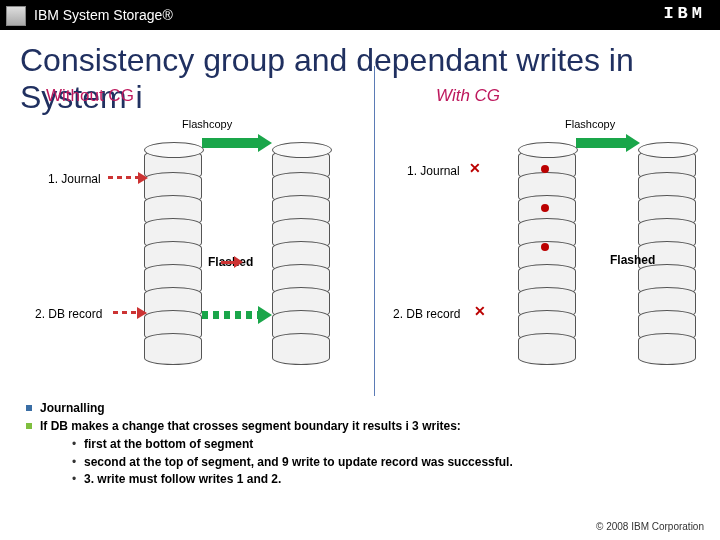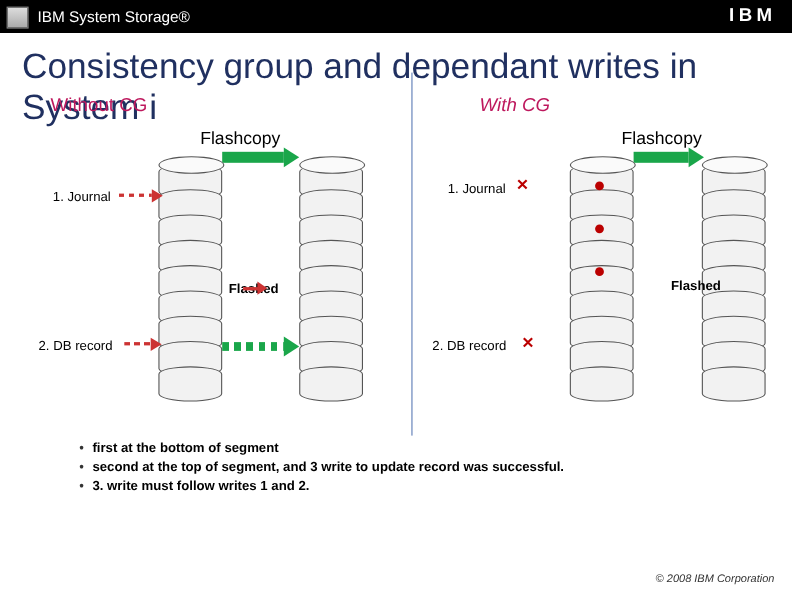--- a/index.html
+++ b/index.html
@@ -2,24 +2,24 @@
 <html><head>
 <meta charset="utf-8">
 <style>
   html,body{margin:0;padding:0;font-family:Arial,Helvetica,sans-serif;color:#000;}
   .slide{position:relative;width:720px;height:540px;background:#fff;}
   .topbar{position:absolute;left:0;top:0;width:720px;height:30px;background:#000;color:#fff;
           font-size:14px;line-height:30px;padding-left:34px;box-sizing:border-box;}
   .cornericon{position:absolute;left:6px;top:6px;width:18px;height:18px;border:1px solid #888;
               background:linear-gradient(#ddd,#aaa);}
   .ibmlogo{position:absolute;right:14px;top:4px;color:#fff;font-size:17px;font-weight:bold;
-           letter-spacing:4px;font-family:Liberation Sans, sans-serif;}
+           letter-spacing:4px;font-family:Liberation Mono, monospace;}
   .title{position:absolute;left:20px;top:42px;font-size:32px;color:#203060;}
   .subhead{position:absolute;font-size:17px;color:#be185d;}
-  .flclabel{position:absolute;font-size:16px;}
+  .flclabel{position:absolute;font-size:11px;}
   .stacklabel{position:absolute;font-size:12px;}
   .flashed{position:absolute;font-size:12px;font-weight:bold;margin-left:36px;}
   
   .stack{position:absolute;width:58px;height:200px;}
   .stack .seg{width:58px;height:32px;background:#f2f2f2;border:1px solid #555;
               border-radius:50%/22%;margin-top:-9px;box-sizing:border-box;}
   .stack .seg:first-child{margin-top:0;}
   .cap{width:58px;height:14px;background:#fafafa;border:1px solid #555;border-radius:50%;
        margin-bottom:-9px;position:relative;z-index:2;}
   
@@ -45,21 +45,21 @@
   .xmark{position:absolute;font-size:14px;font-weight:bold;color:#b00;}
   
   .list{position:absolute;left:26px;top:398px;width:670px;font-size:12px;line-height:1.35;}
   .list .b1{margin:2px 0 2px 0;padding-left:14px;position:relative;}
   .list .b1::before{content:"";position:absolute;left:0;top:5px;width:6px;height:6px;background:#3a6ea5;}
   .list .b1.green::before{background:#7fbf3f;}
   .list .sub1{margin:1px 0 4px 30px;padding-left:12px;position:relative;}
   .list .sub1::before{content:"–";position:absolute;left:0;top:0;color:#3a6ea5;font-weight:bold;}
   .list .b2{margin:1px 0 1px 46px;padding-left:12px;position:relative;}
   .list .b2::before{content:"•";position:absolute;left:0;top:0;color:#333;}
-  .footer{position:absolute;right:16px;bottom:8px;font-size:10px;color:#333;font-style:italic;}
+  .footer{position:absolute;right:16px;bottom:8px;font-size:10px;color:#333;}
   .vline{position:absolute;top:66px;height:330px;width:1px;background:#5b7bb5;}
 </style>
 </head>
 <body>
 
 <div class="slide">
 
   <div class="topbar">
     <span>IBM System Storage®</span>
   </div>
@@ -159,19 +159,21 @@
   <div class="rdot" style="left:541px;top:165px;"></div>
   <div class="rdot" style="left:541px;top:204px;"></div>
   <div class="rdot" style="left:541px;top:243px;"></div>
 
   <div class="flashed" style="left:574px;top:253px;">Flashed</div>
 
   <div class="stacklabel" style="left:393px;top:307px;">2. DB record</div>
   <div class="xmark" style="left:474px;top:303px;">✕</div>
 
   <div class="list">
+    <div class="b1"><b>Journalling</b></div>
+    <div class="b1 green"><b>If DB makes a change that crosses segment boundary it results i 3 writes:</b></div>
     <div class="b2"><b>first at the bottom of segment</b></div>
-    <div class="b2"><b>second at the top of segment, and 3 write to update record was successful.</b></div>
+    <div class="b2"><b>second at the top of segment, and 9 write to update record was successful.</b></div>
     <div class="b2"><b>3. write must follow writes 1 and 2.</b></div>
   </div>
 
   <div class="footer">© 2008 IBM Corporation</div>
 </div>
 
 </body></html>

